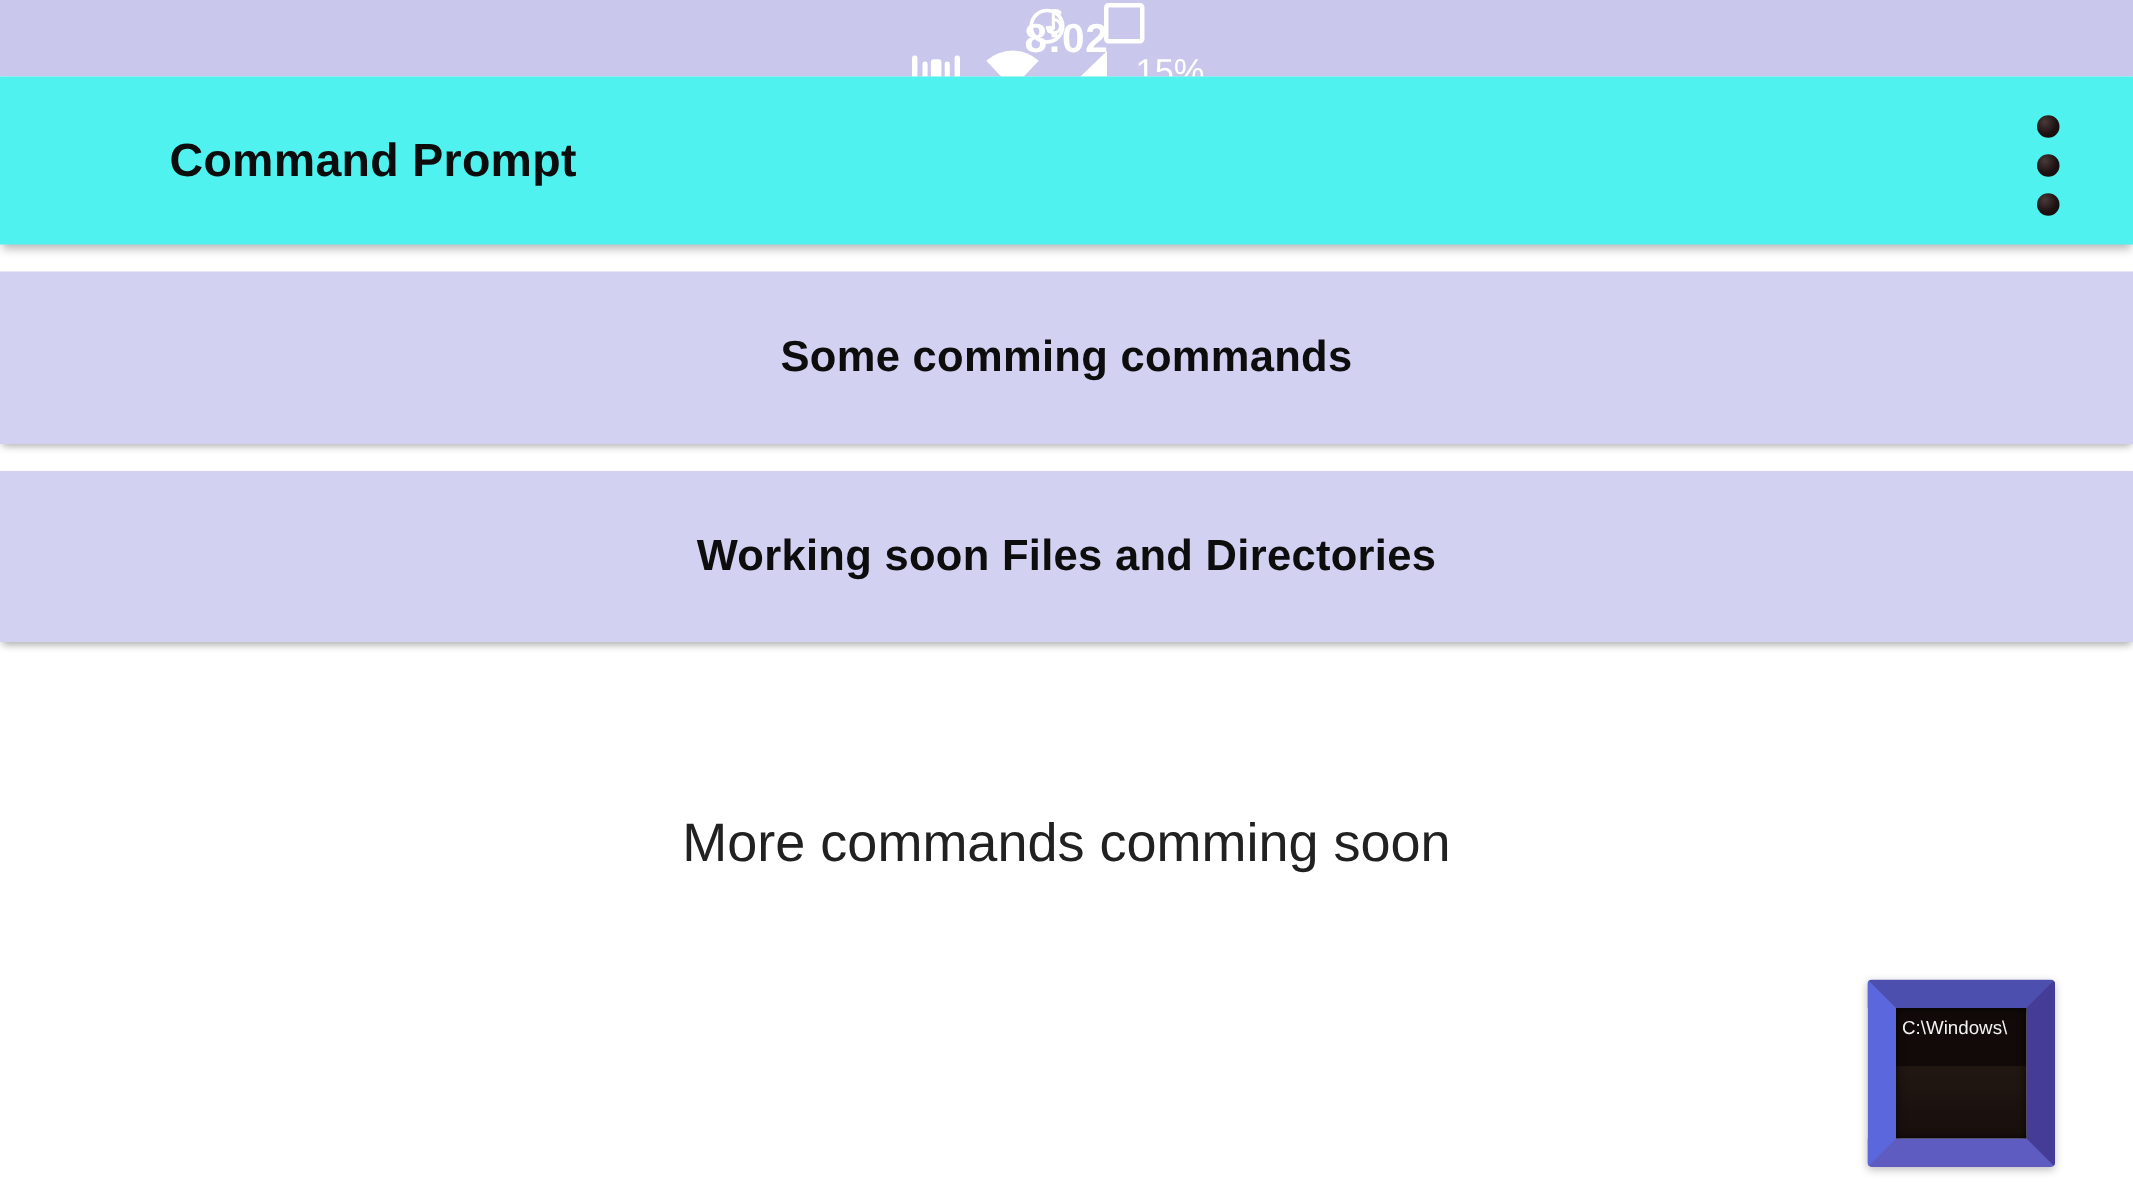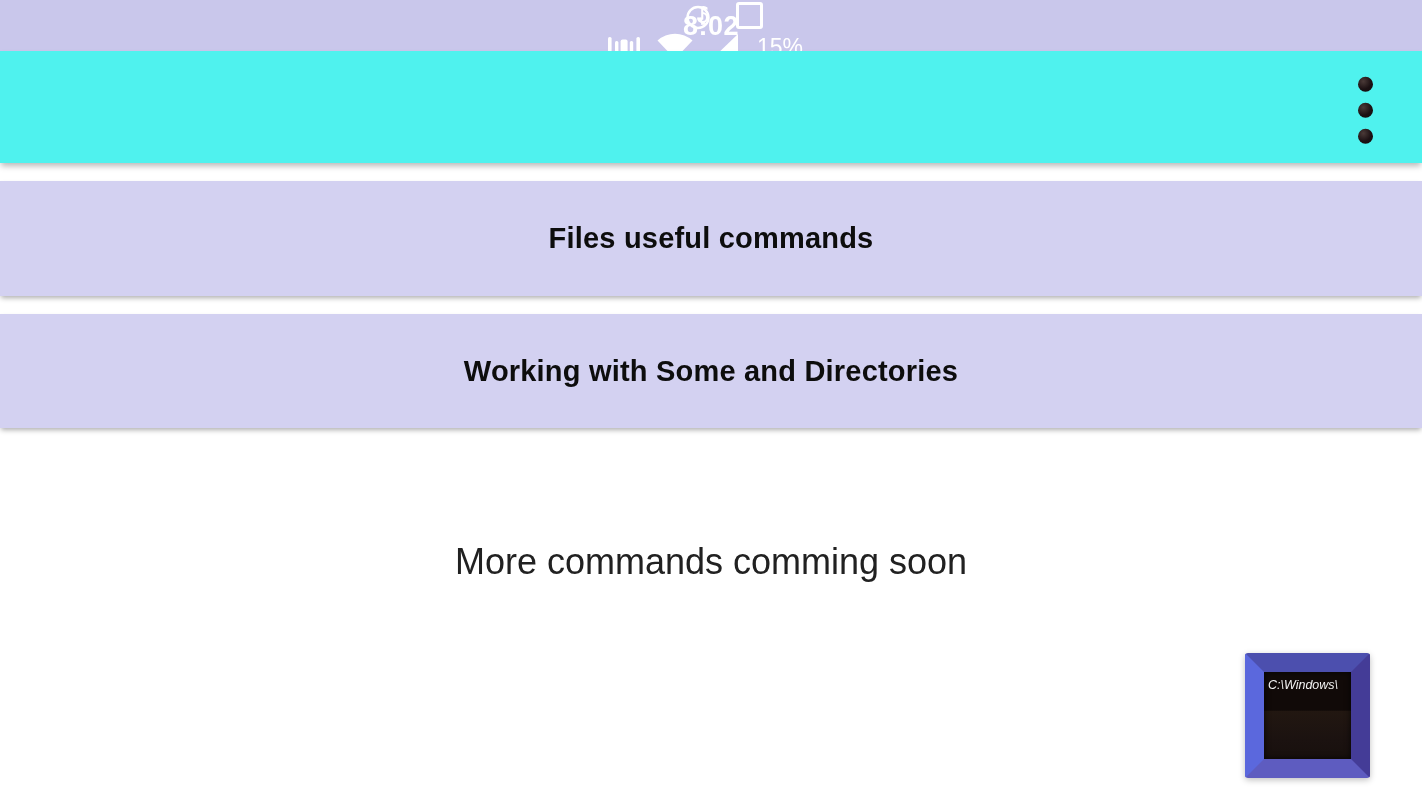--- a/index.html
+++ b/index.html
@@ -131,21 +131,20 @@
     border-width: 19px;
     border-color: var(--frame-top) var(--frame-right) var(--frame-bottom) var(--frame-left);
     border-radius: 3px;
     background:
       linear-gradient(180deg,
         #110a08 0%, #110a08 44%,
         #221711 45%, #1b1210 78%,
         #18100d 100%);
     box-shadow: inset 0 0 6px rgba(0,0,0,0.8), 0 2px 6px rgba(0,0,0,0.25);
     cursor: pointer;
-    font-style: italic;
   }
   .floating-cmd-icon .screen-text {
     color: #f3f3f3;
     font-size: 12.5px;
     font-family: "Liberation Sans", sans-serif;
     padding: 6px 0 0 4px;
     white-space: nowrap;
   }
 </style>
 </head>
@@ -184,33 +183,34 @@
     <span class="sicon">
       <svg width="32" height="32" viewBox="0 0 32 32" fill="#ffffff">
         <path d="M3 28 L29 28 L29 3 Z"></path>
       </svg>
     </span>
     <span class="battery-pct">15%</span>
   </div>
 </div>
 
 <div class="app-bar">
+  <div class="app-title">Command Prompt</div>
   <div class="overflow-btn">
     <span class="overflow-dot"></span>
     <span class="overflow-dot"></span>
     <span class="overflow-dot"></span>
   </div>
 </div>
 
 <div class="menu-area">
   <div class="menu-card card-0">
-    <span class="card-label">Files useful commands</span>
+    <span class="card-label">Some comming commands</span>
   </div>
   <div class="menu-card card-1">
-    <span class="card-label">Working with Some and Directories</span>
+    <span class="card-label">Working soon Files and Directories</span>
   </div>
 </div>
 
 <div class="footnote">More commands comming soon</div>
 
 <div class="floating-cmd-icon">
   <div class="screen-text">C:\Windows\</div>
 </div>
 
 </body></html>

